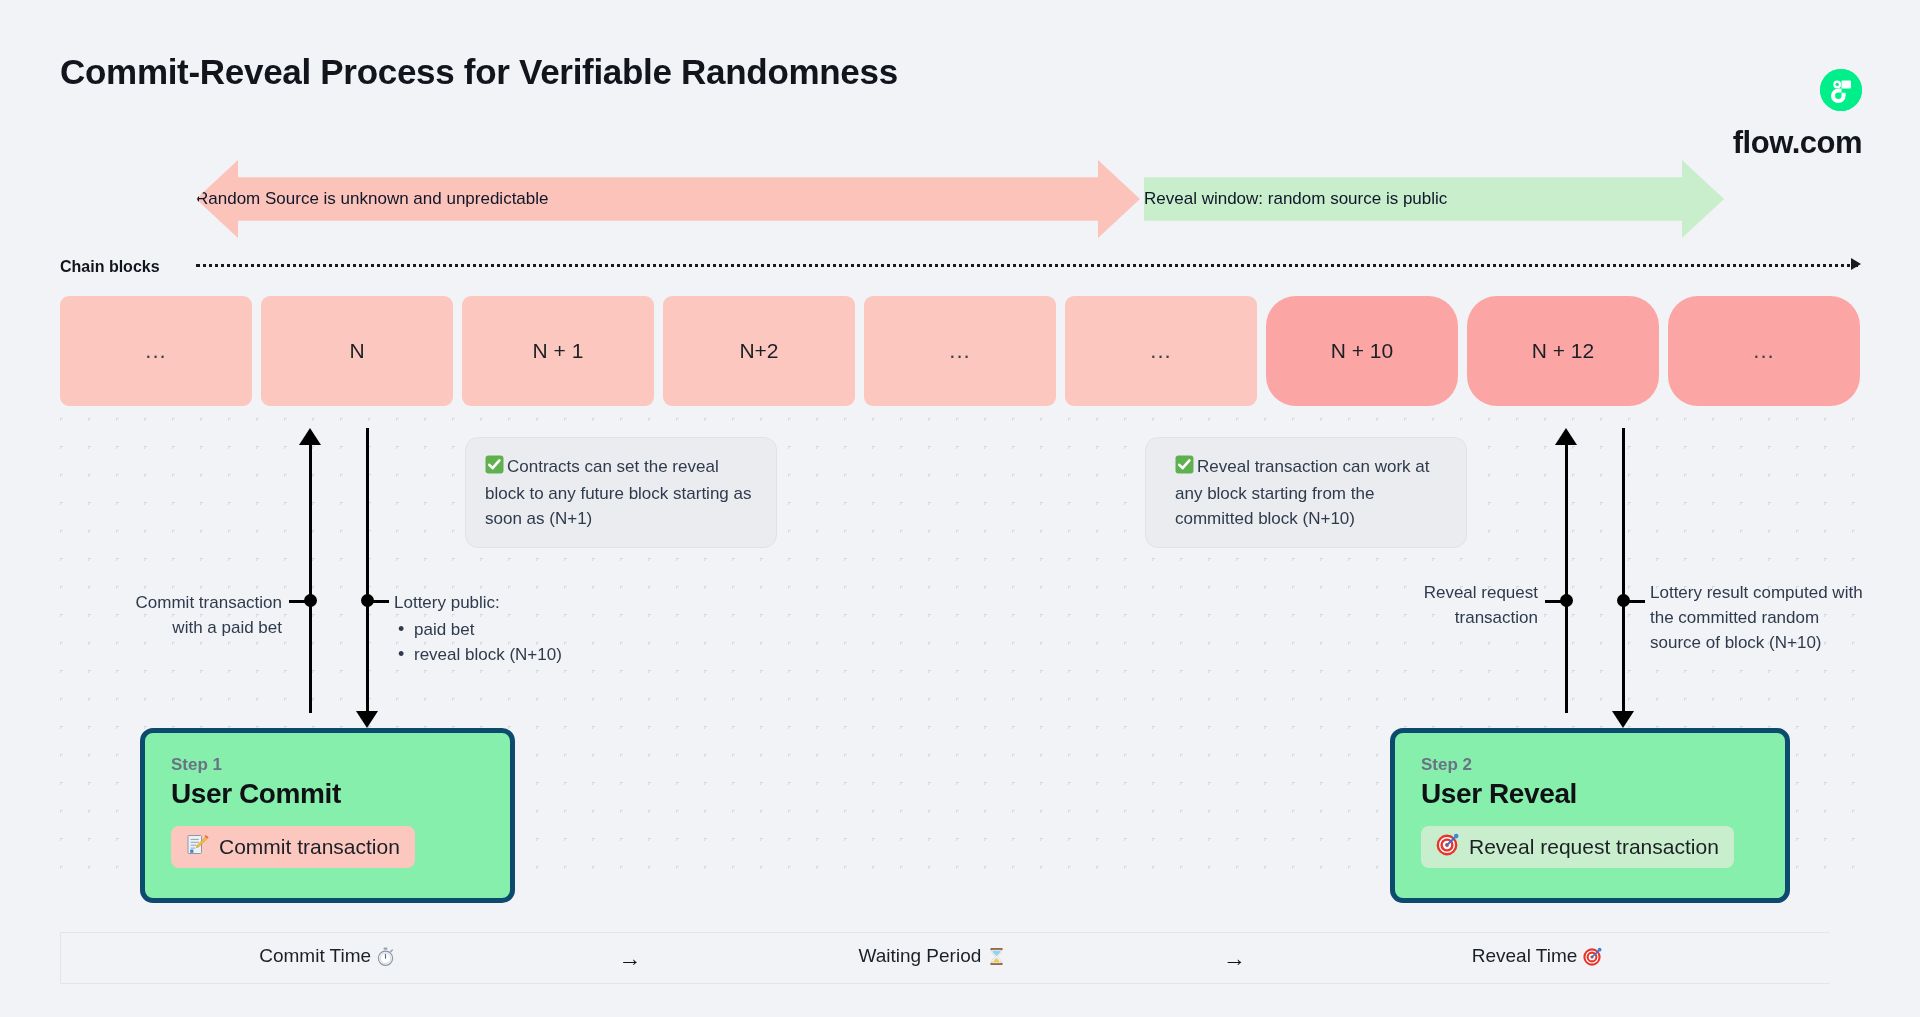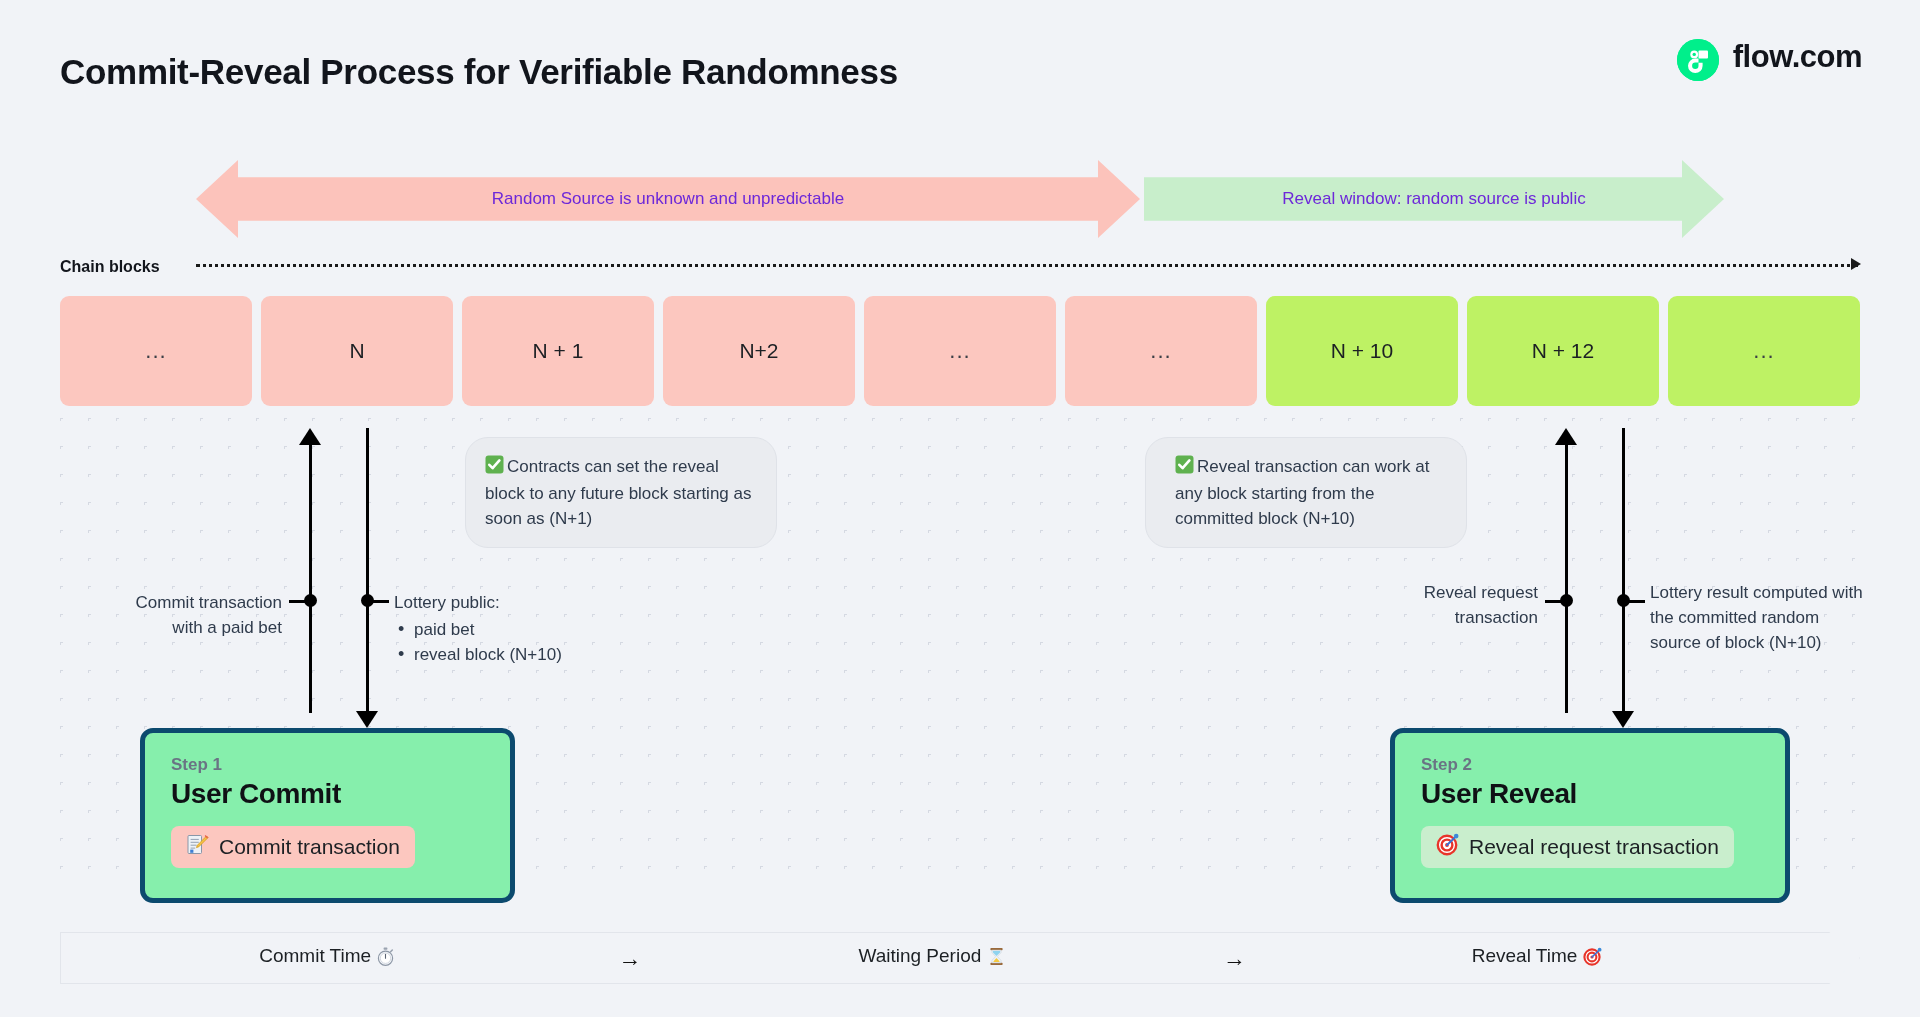--- a/index.html
+++ b/index.html
@@ -10,49 +10,49 @@
     overflow: hidden;
   }
   #stage { position: relative; width: 1920px; height: 1017px; background: #f1f3f7; }
 
   
   .title {
     position: absolute; left: 60px; top: 52px;
     font-size: 35px; font-weight: 700; color: #12151c; letter-spacing: -0.3px;
     white-space: nowrap;
   }
-  .brand { position: absolute; right: 58px; top: 39px; display: flex; align-items: flex-start; gap: 14px; }
+  .brand { position: absolute; right: 58px; top: 69px; display: flex; align-items: flex-end; gap: 14px; flex-direction: column; }
   .brand-mark { width: 42px; height: 42px; border-radius: 50%; background: #00ef8b; position: relative; }
   .brand-mark svg { position: absolute; left: 0; top: 0; }
   .brand-text { font-size: 31px; font-weight: 700; color: #12151c; letter-spacing: -0.5px; }
 
   
   .banner-row { position: absolute; left: 0; top: 160px; width: 1920px; height: 78px; }
   .banner {
     position: absolute; top: 0; height: 78px;
-    display: flex; align-items: center; justify-content: center;
-    font-size: 17px; color: #6d28d9; white-space: nowrap;
+    display: flex; align-items: center; 
+    font-size: 17px; color: #0f172a; white-space: nowrap;
   }
   .banner.pink { left: 196px; width: 944px; background: #fcc3bb;
     clip-path: polygon(0% 50%, 42px 0%, 42px 22%, calc(100% - 42px) 22%, calc(100% - 42px) 0%, 100% 50%, calc(100% - 42px) 100%, calc(100% - 42px) 78%, 42px 78%, 42px 100%); }
   .banner.green { left: 1144px; width: 580px; background: #c8eecb;
     clip-path: polygon(0% 22%, calc(100% - 42px) 22%, calc(100% - 42px) 0%, 100% 50%, calc(100% - 42px) 100%, calc(100% - 42px) 78%, 0% 78%); }
 
   
   .chain-label { position: absolute; left: 60px; top: 258px; font-size: 16px; font-weight: 700; color: #12151c; }
   .chain-line { position: absolute; left: 196px; top: 264px; width: 1662px; height: 4px;
     border-top: 3px dotted #1a1a1a; }
   .chain-arrow { position: absolute; left: 1851px; top: 258px; width: 0; height: 0;
     border-top: 6px solid transparent; border-bottom: 6px solid transparent; border-left: 10px solid #1a1a1a; }
 
   .blocks { position: absolute; left: 60px; top: 296px; width: 1800px; height: 110px; display: flex; gap: 9px; }
   .block { flex: 1; border-radius: 9px; display: flex; align-items: center; justify-content: center;
     font-size: 21px; color: #1c2024; }
   .block.pink { background: #fcc7bf; }
-  .block.green { background: #bef264; }
+  .block.green { background: #fca5a5; border-radius: 30px; }
   .block.dots { color: #3b3f46; font-size: 22px; letter-spacing: 1px; }
 
   
   .grid-area {
     position: absolute; left: 60px; top: 418px; width: 1800px; height: 475px;
     background-image:
       linear-gradient(to right, #d5d9e2 1px, transparent 1px),
       linear-gradient(to bottom, #d5d9e2 1px, transparent 1px);
     background-size: 28px 28px;
     opacity: 1;
@@ -68,21 +68,21 @@
   
   .vline { position: absolute; width: 3px; background: #000; }
   .arrowhead { position: absolute; width: 0; height: 0; }
   .arrowhead.up { border-left: 11px solid transparent; border-right: 11px solid transparent; border-bottom: 17px solid #000; }
   .arrowhead.down { border-left: 11px solid transparent; border-right: 11px solid transparent; border-top: 17px solid #000; }
   .node-dot { position: absolute; width: 13px; height: 13px; border-radius: 50%; background: #000; }
   .stub { position: absolute; height: 3px; background: #000; }
 
   
   .callout {
-    position: absolute; background: #eaecf0; border: 1px solid #dfe2e8; border-radius: 23px;
+    position: absolute; background: #eaecf0; border: 1px solid #dfe2e8; border-radius: 13px;
     padding: 16px 19px; font-size: 17px; line-height: 1.48; color: #2f3b4c;
   }
   .callout .emoji { vertical-align: -2px; margin-right: 3px; }
 
   
   .tlabel { position: absolute; font-size: 17px; line-height: 1.48; color: #2f3b4c; }
   .tlabel.r { text-align: right; }
   .bullets { list-style: none; margin-top: 2px; }
   .bullets li { position: relative; padding-left: 20px; }
   .bullets li::before { content: "\2022"; position: absolute; left: 4px; top: -1px; font-size: 18px; color: #2f3b4c; }

